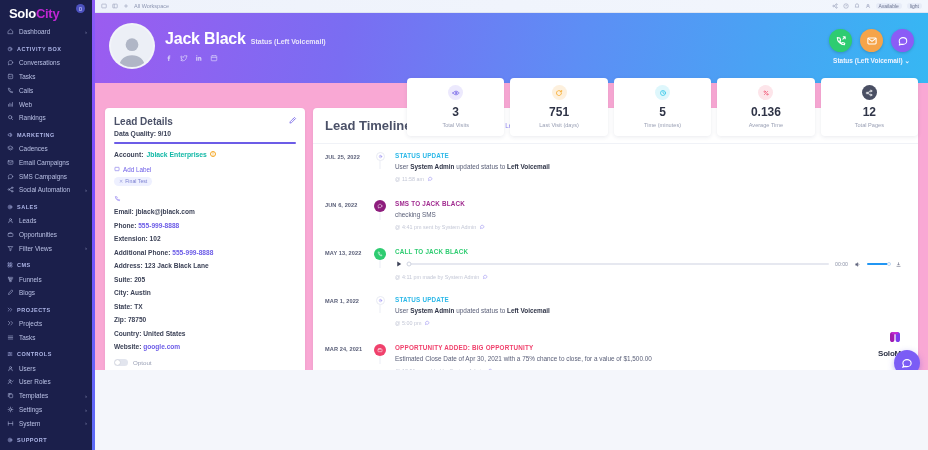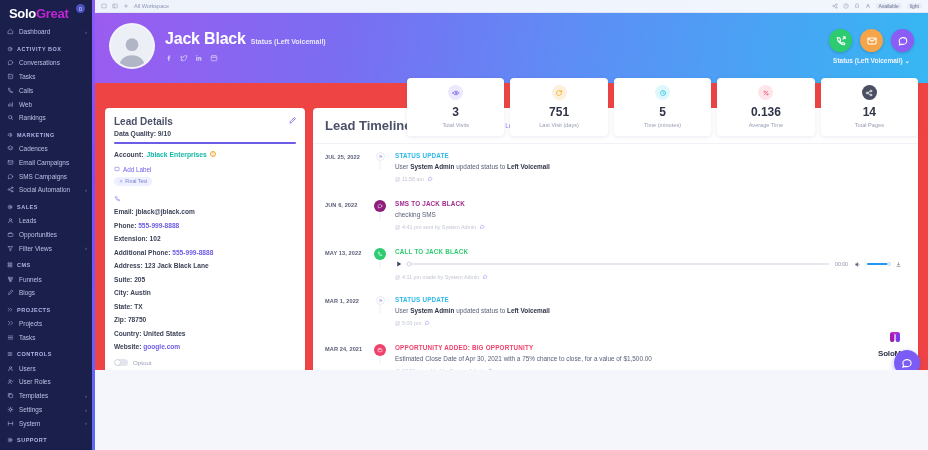--- a/index.html
+++ b/index.html
@@ -36,21 +36,21 @@
     position: relative; cursor: pointer;
   }
   .nav-item .ico { width: 7px; height: 7px; display: inline-flex;
     align-items: center; justify-content: center; flex: 0 0 7px; opacity: .85; }
   .nav-item .ico svg { width: 7px; height: 7px; display: block; }
   .nav-item .lbl { white-space: nowrap; }
   .nav-item .chev { position: absolute; right: 8px; font-size: 6px; opacity: .6; }
   .nav-group-title .ico svg { width: 6px; height: 6px; display: block; }
 
   
-  .main { flex: 1; height: 370px; position: relative; overflow: hidden; background: #ef4444; }
+  .main { flex: 1; height: 370px; position: relative; overflow: hidden; background: #f9a8d4; }
   .topbar {
     height: 13px; background: linear-gradient(90deg,#eef2fb,#f2f6fd);
     display: flex; align-items: center; justify-content: space-between;
     padding: 0 6px; border-bottom: 1px solid #dfe5f2;
   }
   .topbar-left, .topbar-right { display: flex; align-items: center; gap: 5px;
     color: #8d96b2; font-size: 5.5px; }
   .topbar-right .pill { background: #e7ecf8; border-radius: 5px; padding: 0px 3px;
     font-size: 5px; color: #6b7390; }
   .tb-ico svg { width: 6px; height: 6px; display: block; }
@@ -213,21 +213,21 @@
   .fab svg { width: 12px; height: 12px; color: #fff; }
 </style>
 </head>
 <body>
 
 <div class="app">
 
   <aside class="sidebar">
     <div class="sidebar-accent"></div>
     <div class="logo">
-      <span class="logo-text"><span>Solo</span><span class="m">Great</span></span>
+      <span class="logo-text"><span>Solo</span><span class="m">City</span></span>
     </div>
     <div class="logo-badge">0</div>
     <nav id="sidebar-nav">
         <div class="nav-item">
           <span class="ico">
             <svg viewBox="0 0 16 16" fill="none" stroke="currentColor" stroke-width="1.4" stroke-linecap="round" stroke-linejoin="round">
               <path d="M3 7l5-4 5 4v6H3z"></path>
             </svg>
           </span>
           <span class="lbl">Dashboard</span>
@@ -668,21 +668,21 @@
           <div style="width:15px;height:15px;border-radius:50%;background:#4a4f63;color:#ffffff;display:flex;align-items:center;justify-content:center;margin:0 auto;">
             <span style="display:flex;width:8px;height:8px;">
               <svg viewBox="0 0 16 16" fill="none" stroke="currentColor" stroke-width="1.4" stroke-linecap="round" stroke-linejoin="round">
                 <circle cx="11.8" cy="4" r="1.8"></circle>
                 <circle cx="4.2" cy="8" r="1.8"></circle>
                 <circle cx="11.8" cy="12" r="1.8"></circle>
                 <path d="M5.8 7.1l4.3-2.2M5.8 8.9l4.3 2.2"></path>
               </svg>
             </span>
           </div>
-          <div style="font-size:12px;font-weight:700;color:#2f3447;margin-top:5px;">14</div>
+          <div style="font-size:12px;font-weight:700;color:#2f3447;margin-top:5px;">12</div>
           <div style="font-size:5.6px;color:#9aa0b5;margin-top:3px;">Total Pages</div>
         </div>
       </div>
 
     <div class="content">
 
       <div class="col-left">
 
         <div class="card lead-card">
           <div class="edit-ico">

